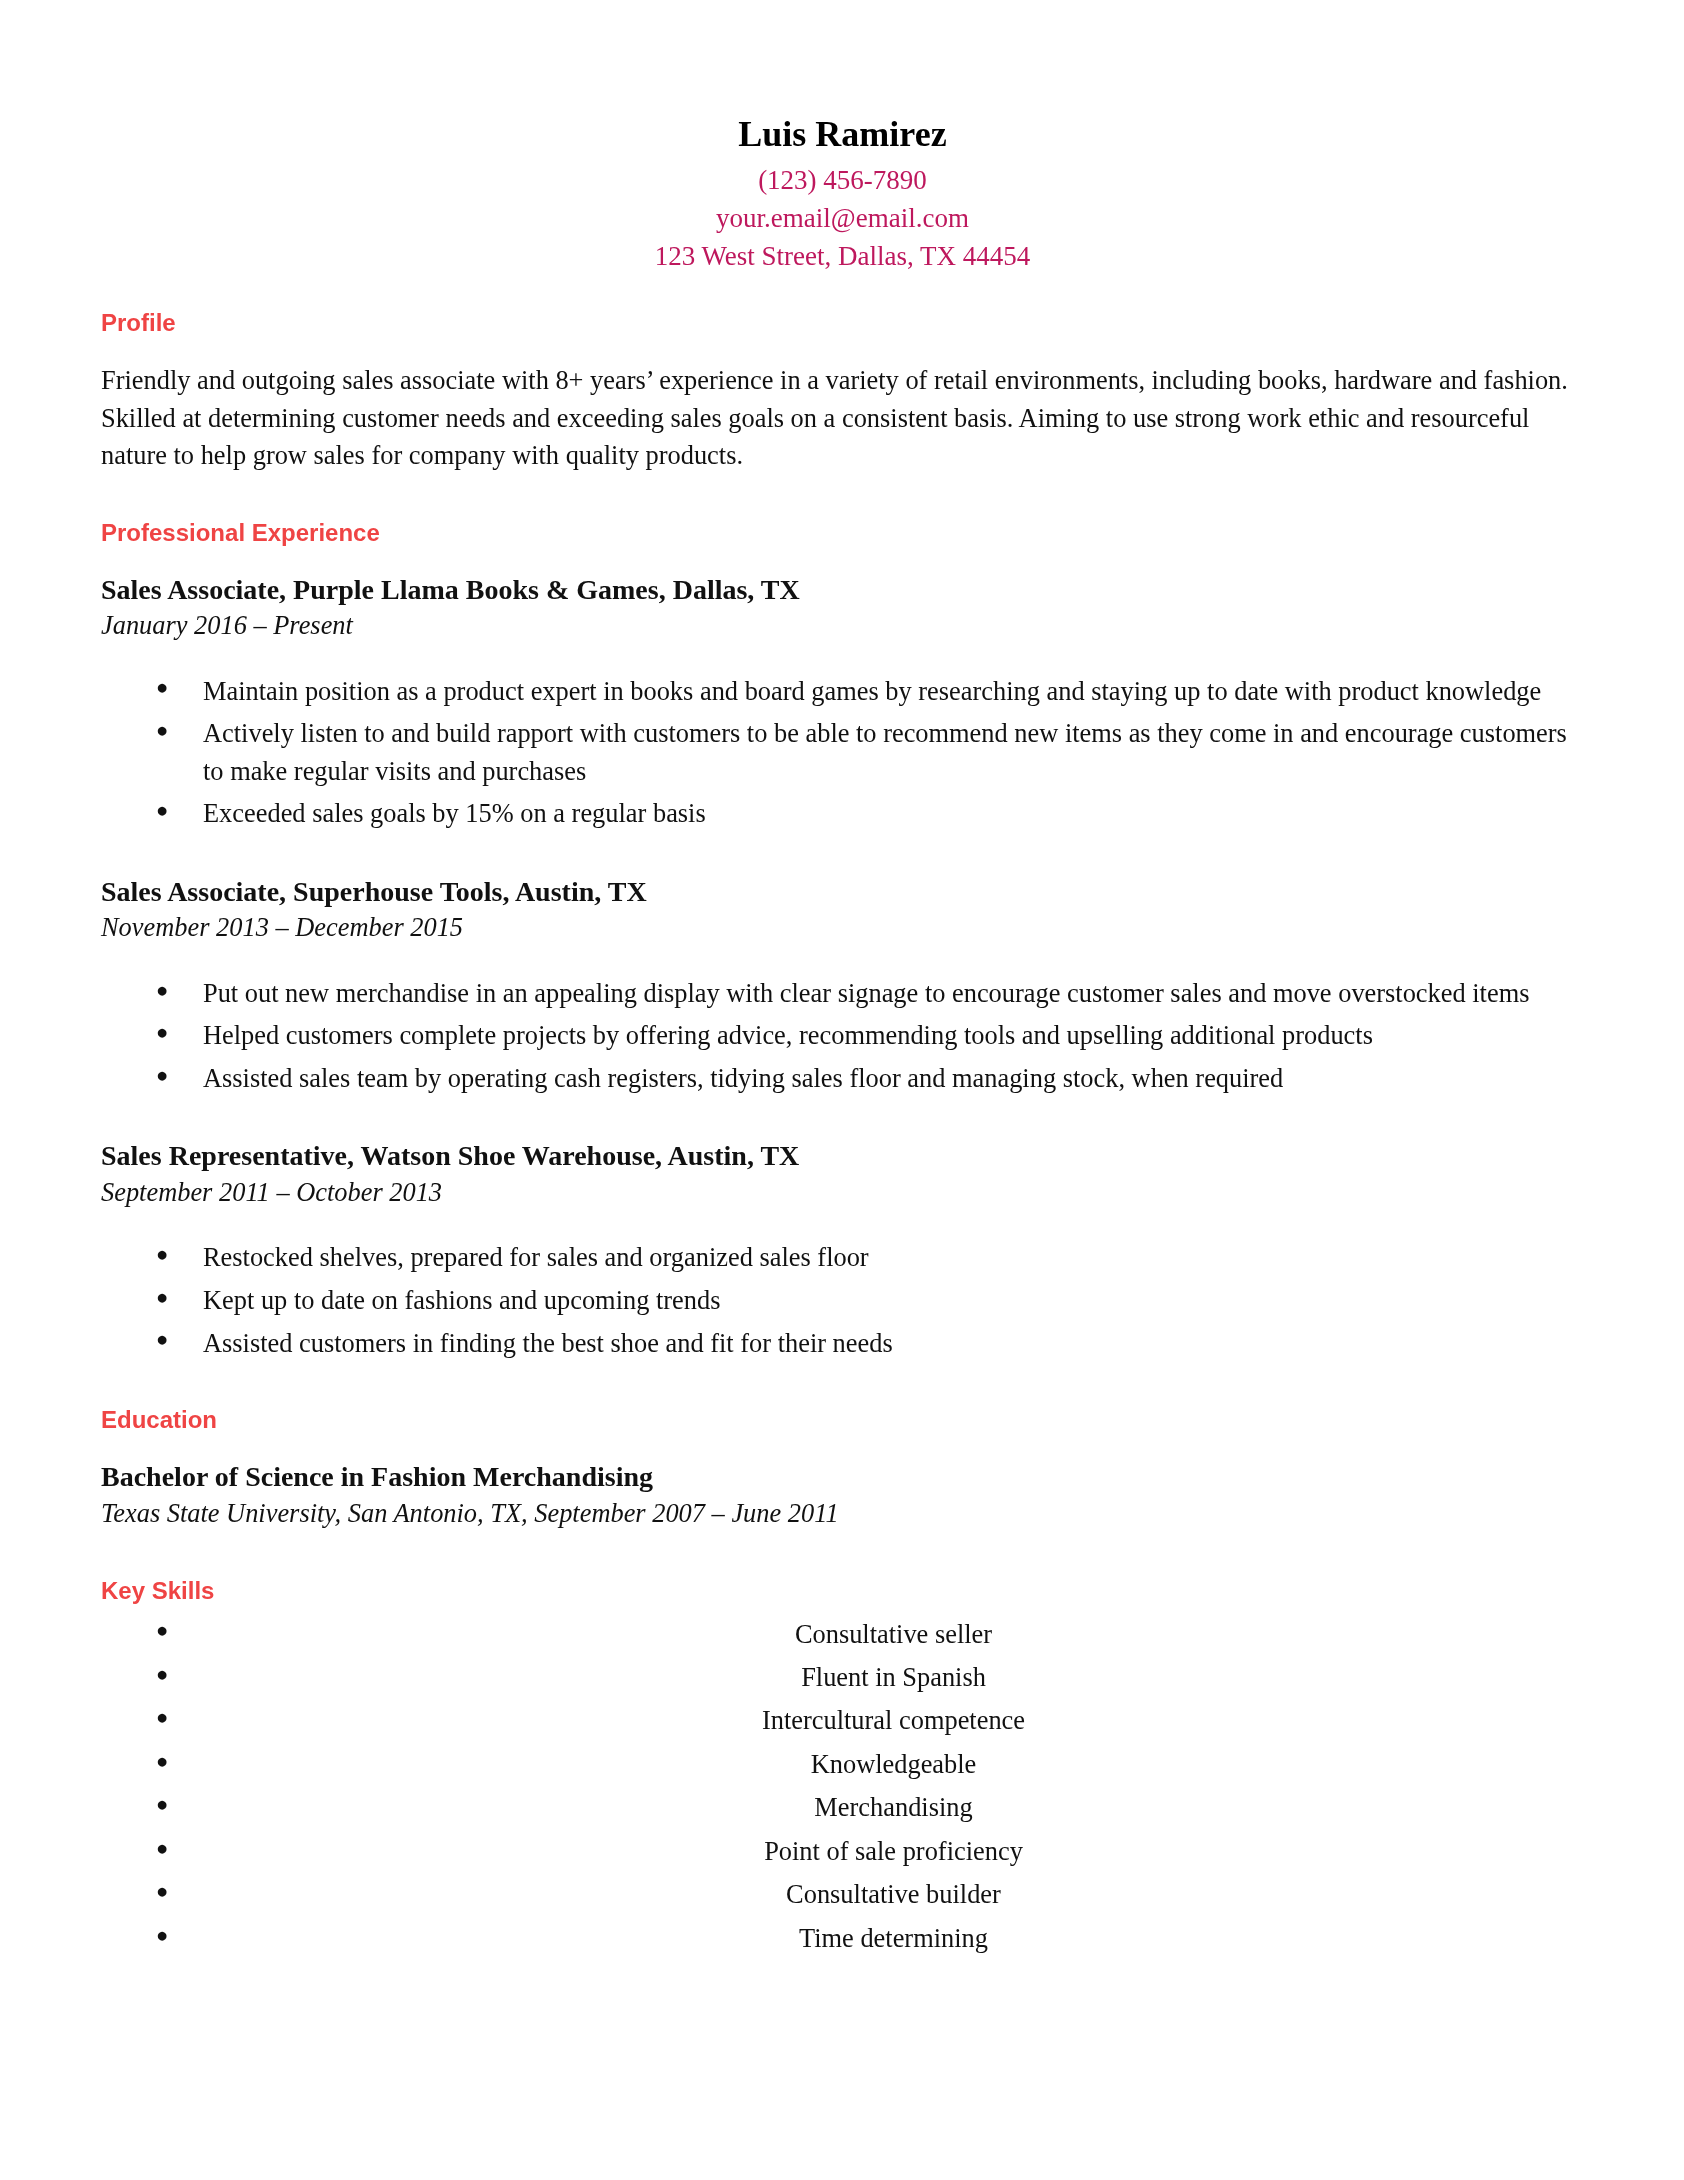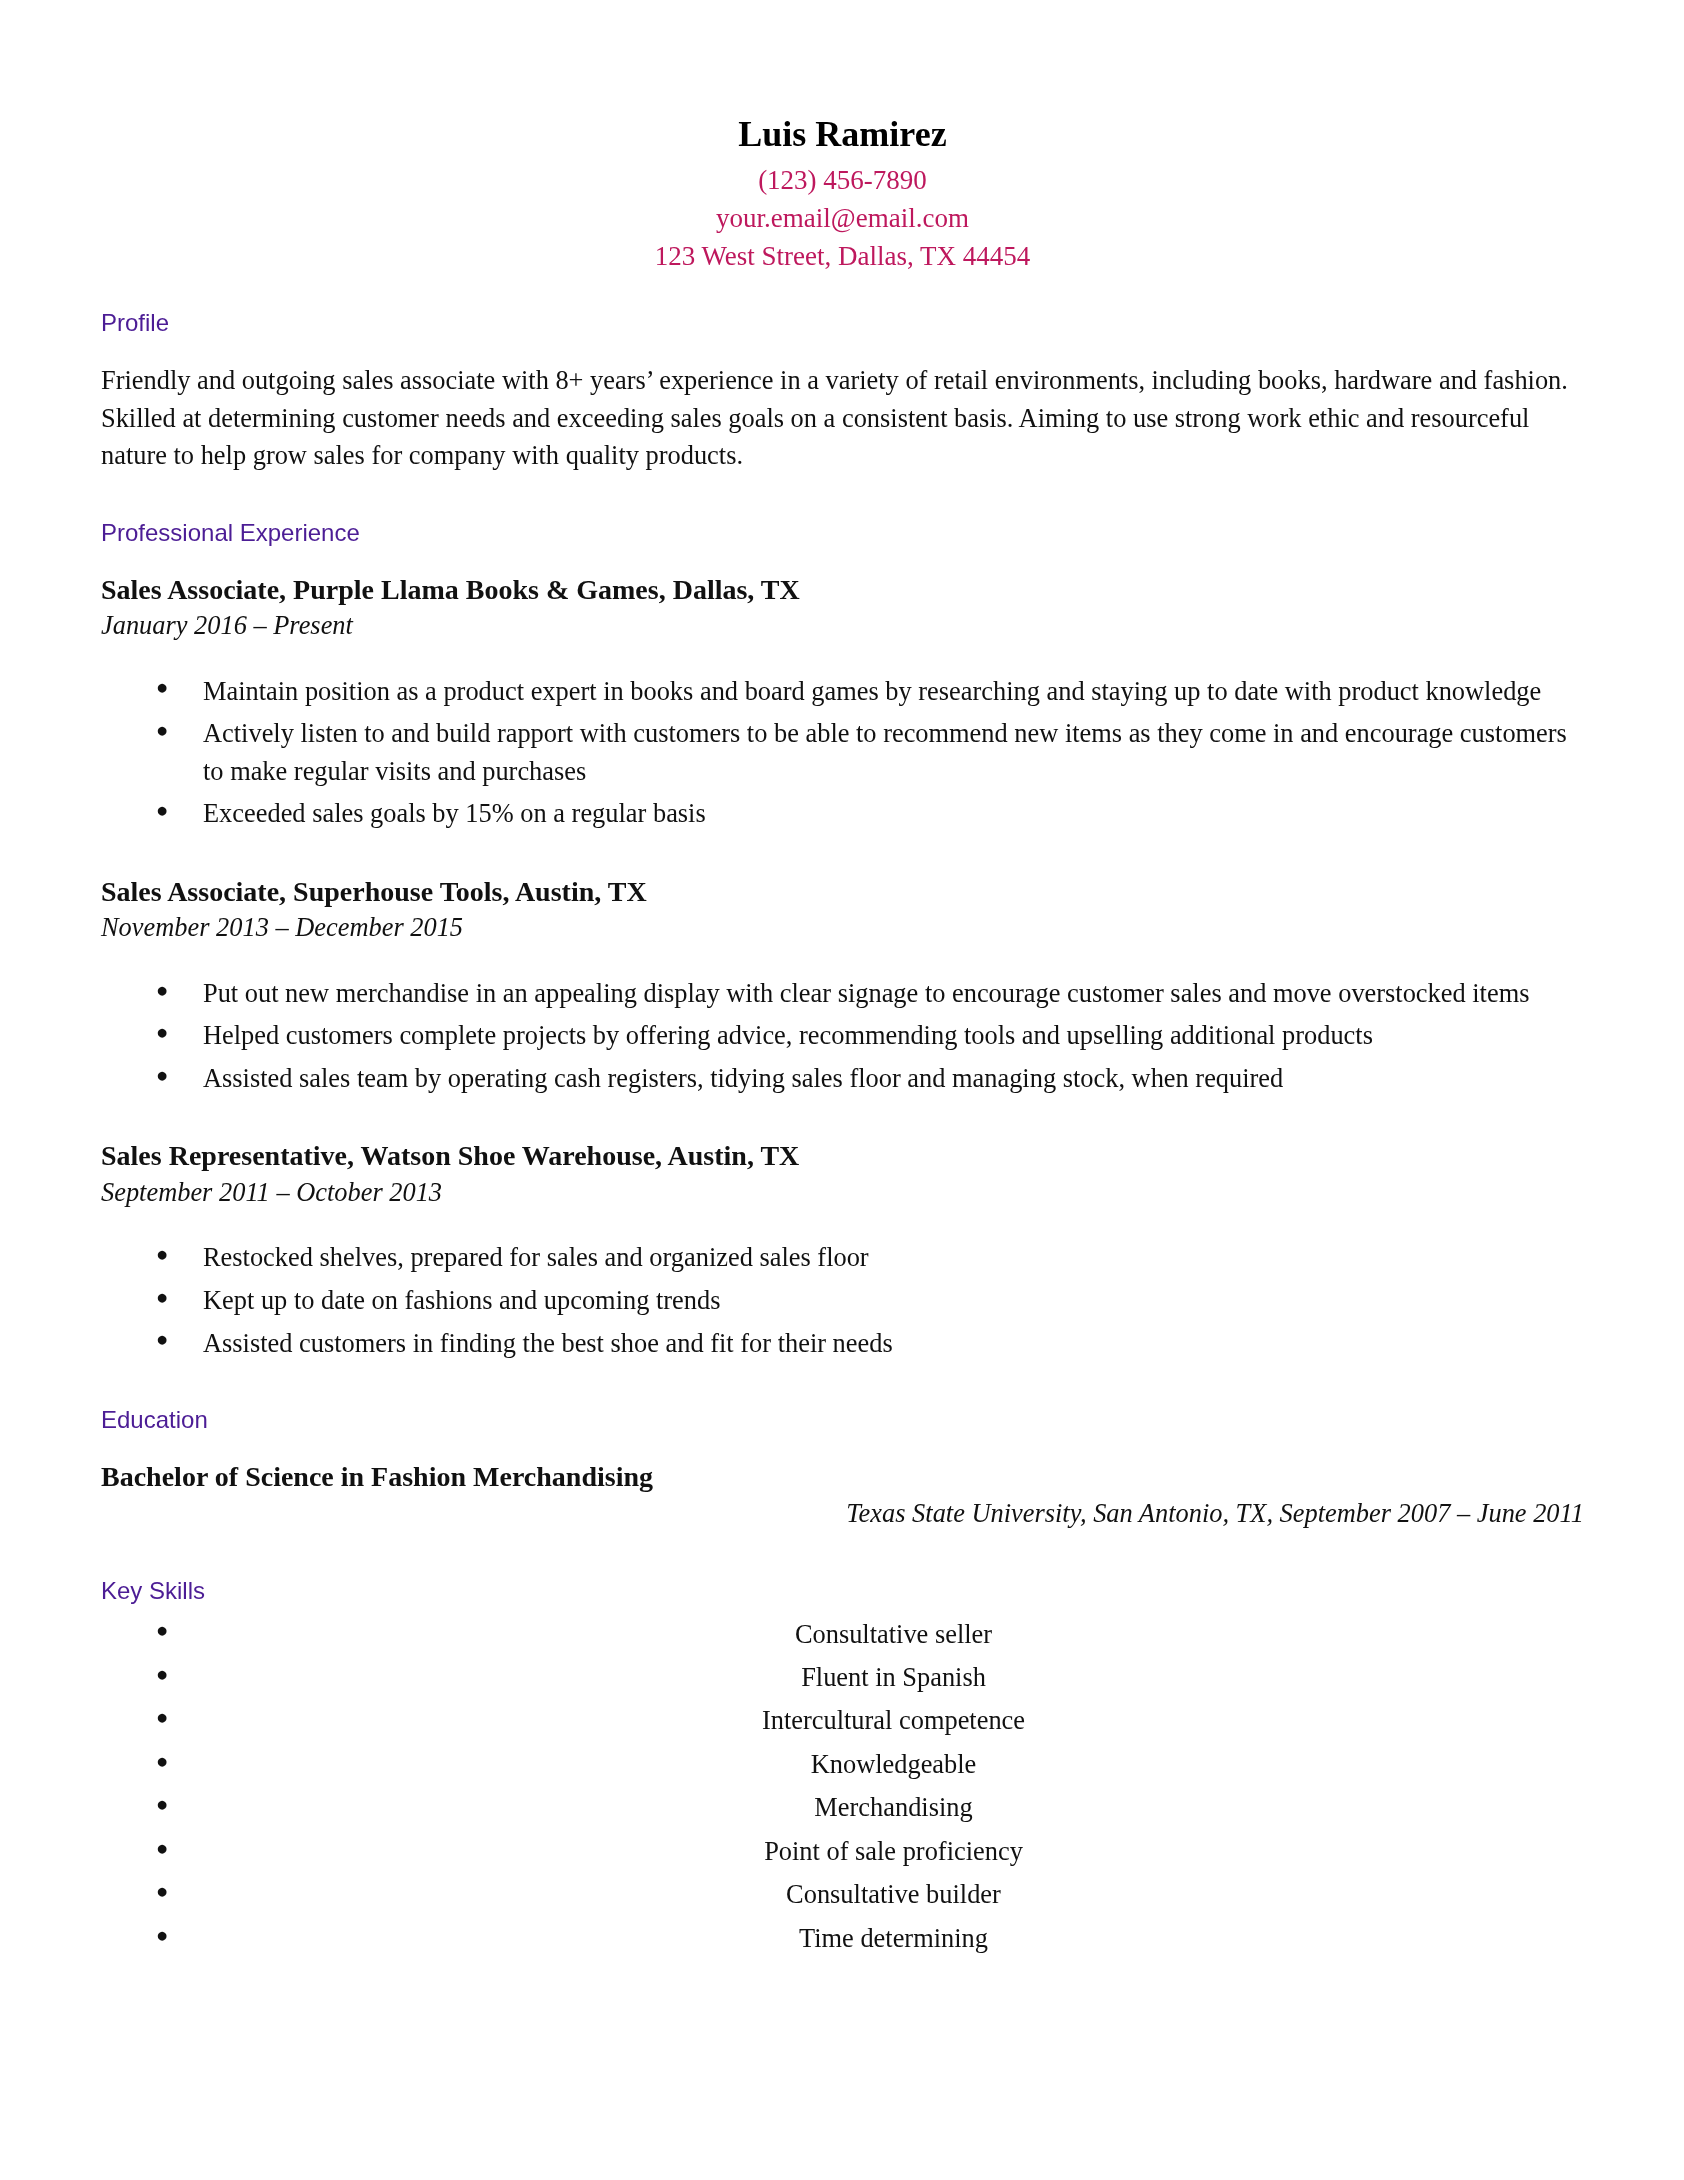--- a/index.html
+++ b/index.html
@@ -32,23 +32,23 @@
     color: #000000;
   }
   .contact-line {
     font-size: 27px;
     line-height: 1.4;
     color: #be185d;
   }
   
   .section-heading {
     font-family: "Liberation Sans", sans-serif;
-    font-weight: normal;
+    font-weight: bold;
     font-size: 24px;
-    color: #4c1d95;
+    color: #ef4444;
     margin: 44px 0 24px 0;
     line-height: 1.2;
   }
   .section-heading.first {
     margin-top: 34px;
   }
   .section-heading.tight-bottom {
     margin-bottom: 10px;
   }
   
@@ -96,21 +96,20 @@
   .degree-title {
     font-weight: bold;
     font-size: 28px;
     line-height: 1.3;
     margin: 0;
   }
   .degree-details {
     font-style: italic;
     font-size: 26.4px;
     margin: 0;
-    text-align: right;
   }
   
   ul.skills-list li {
     margin-bottom: 6px;
     text-align: center;
   }
 </style>
 </head>
 <body>
 

